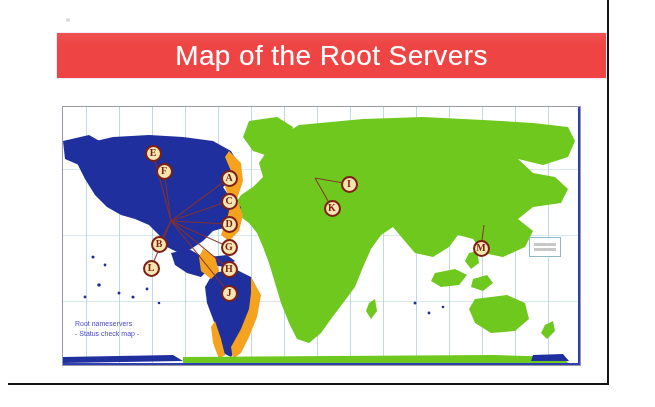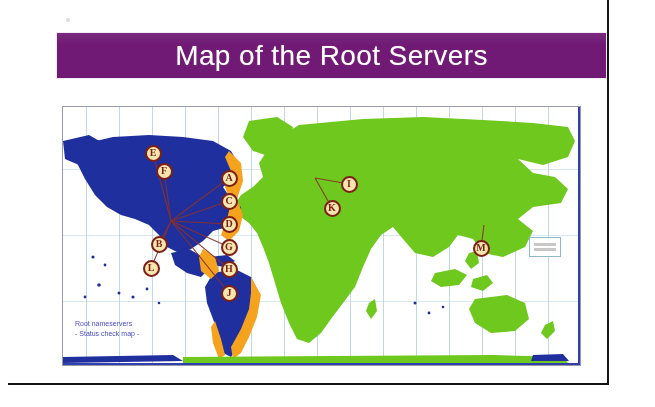--- a/index.html
+++ b/index.html
@@ -23,21 +23,21 @@
     position:absolute;left:8px;top:383px;width:601px;height:2px;
     background:#141414;
   }
   .speck{
     position:absolute;left:66px;top:18px;width:4px;height:4px;
     background:#dcdce4;border-radius:50%;
   }
   
   #title-banner{
     position:absolute;left:57px;top:33px;width:549px;height:45px;
-    background:#701a75;
+    background:#ef4444;
     box-shadow:0 0 0 1px #f3eaf6;
     display:flex;align-items:center;justify-content:center;
   }
   #title-banner .sheen{
     position:absolute;left:0;top:0;width:100%;height:12px;
     background:linear-gradient(180deg,rgba(255,255,255,.07),rgba(255,255,255,0));
     pointer-events:none;
   }
   #title-text{
     color:#ffffff;

